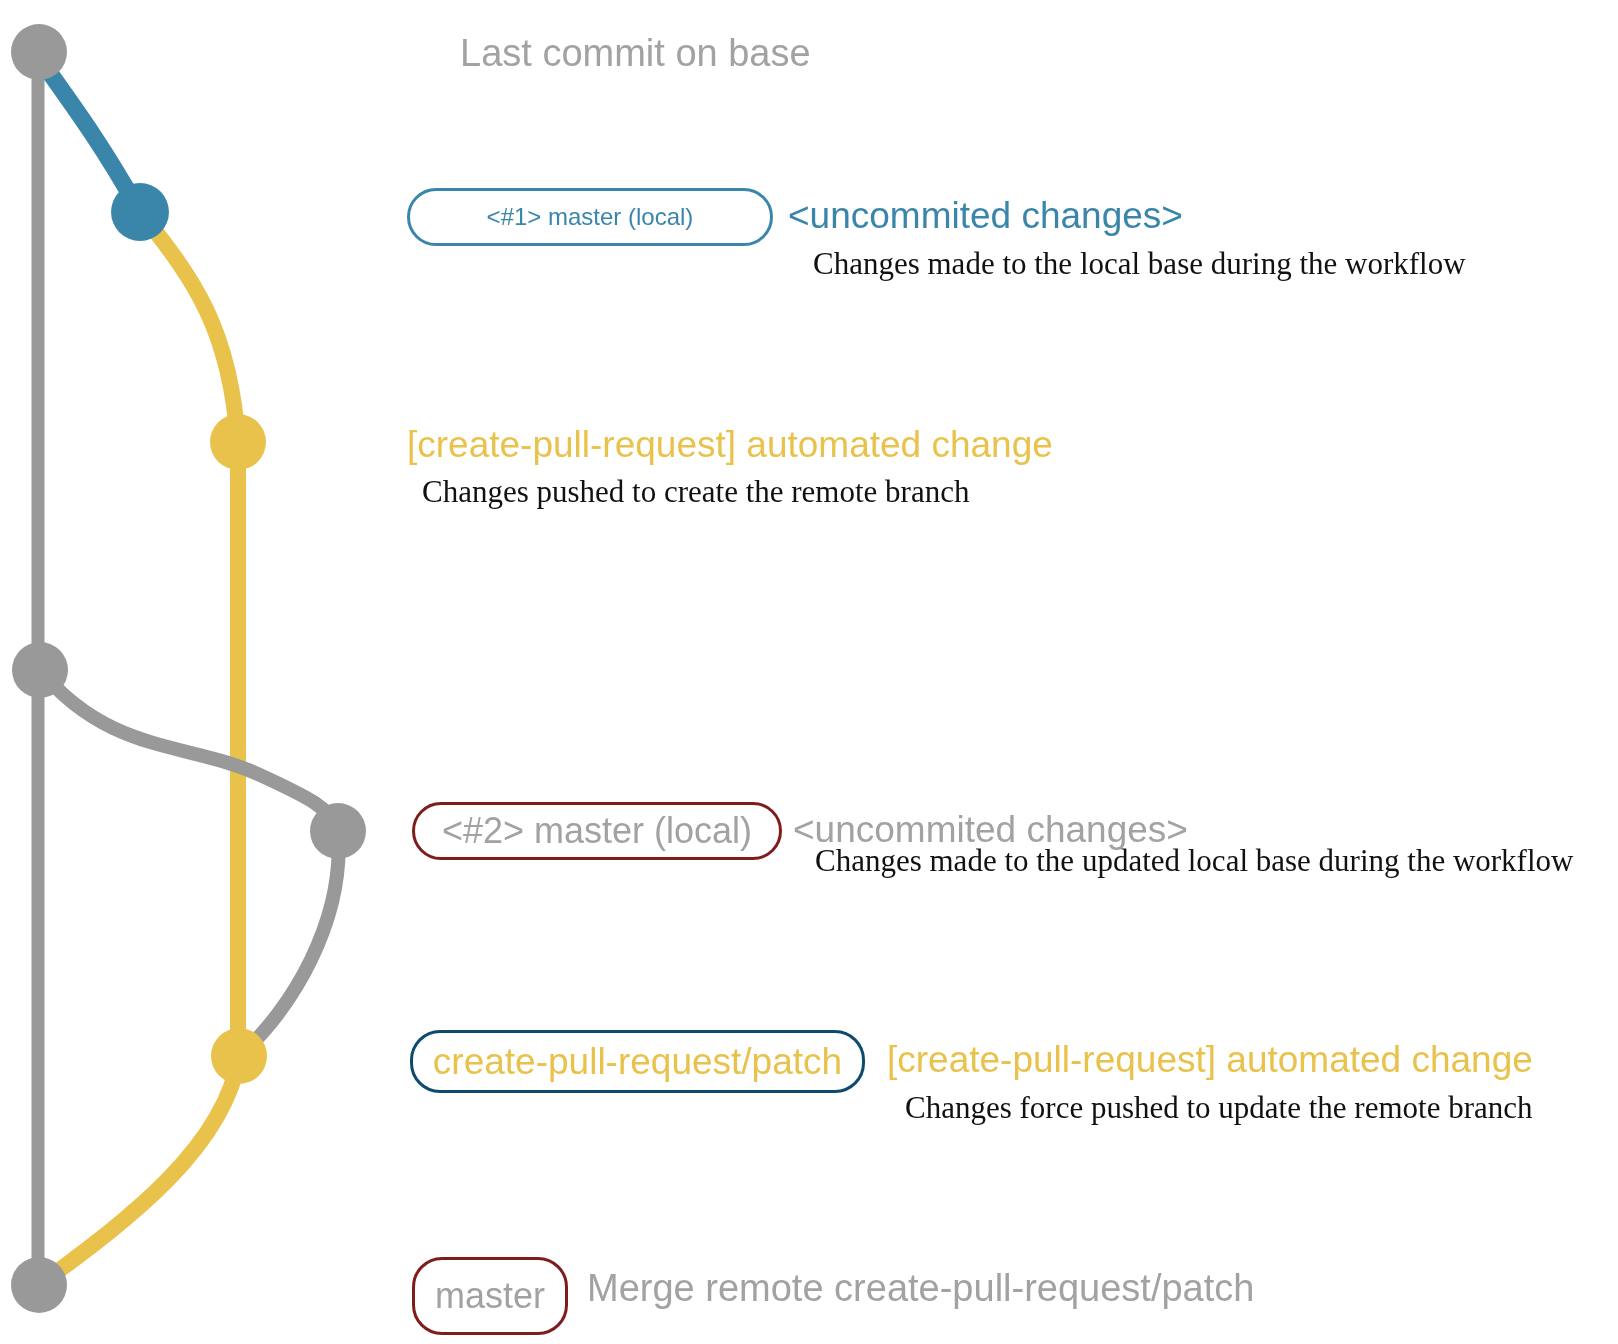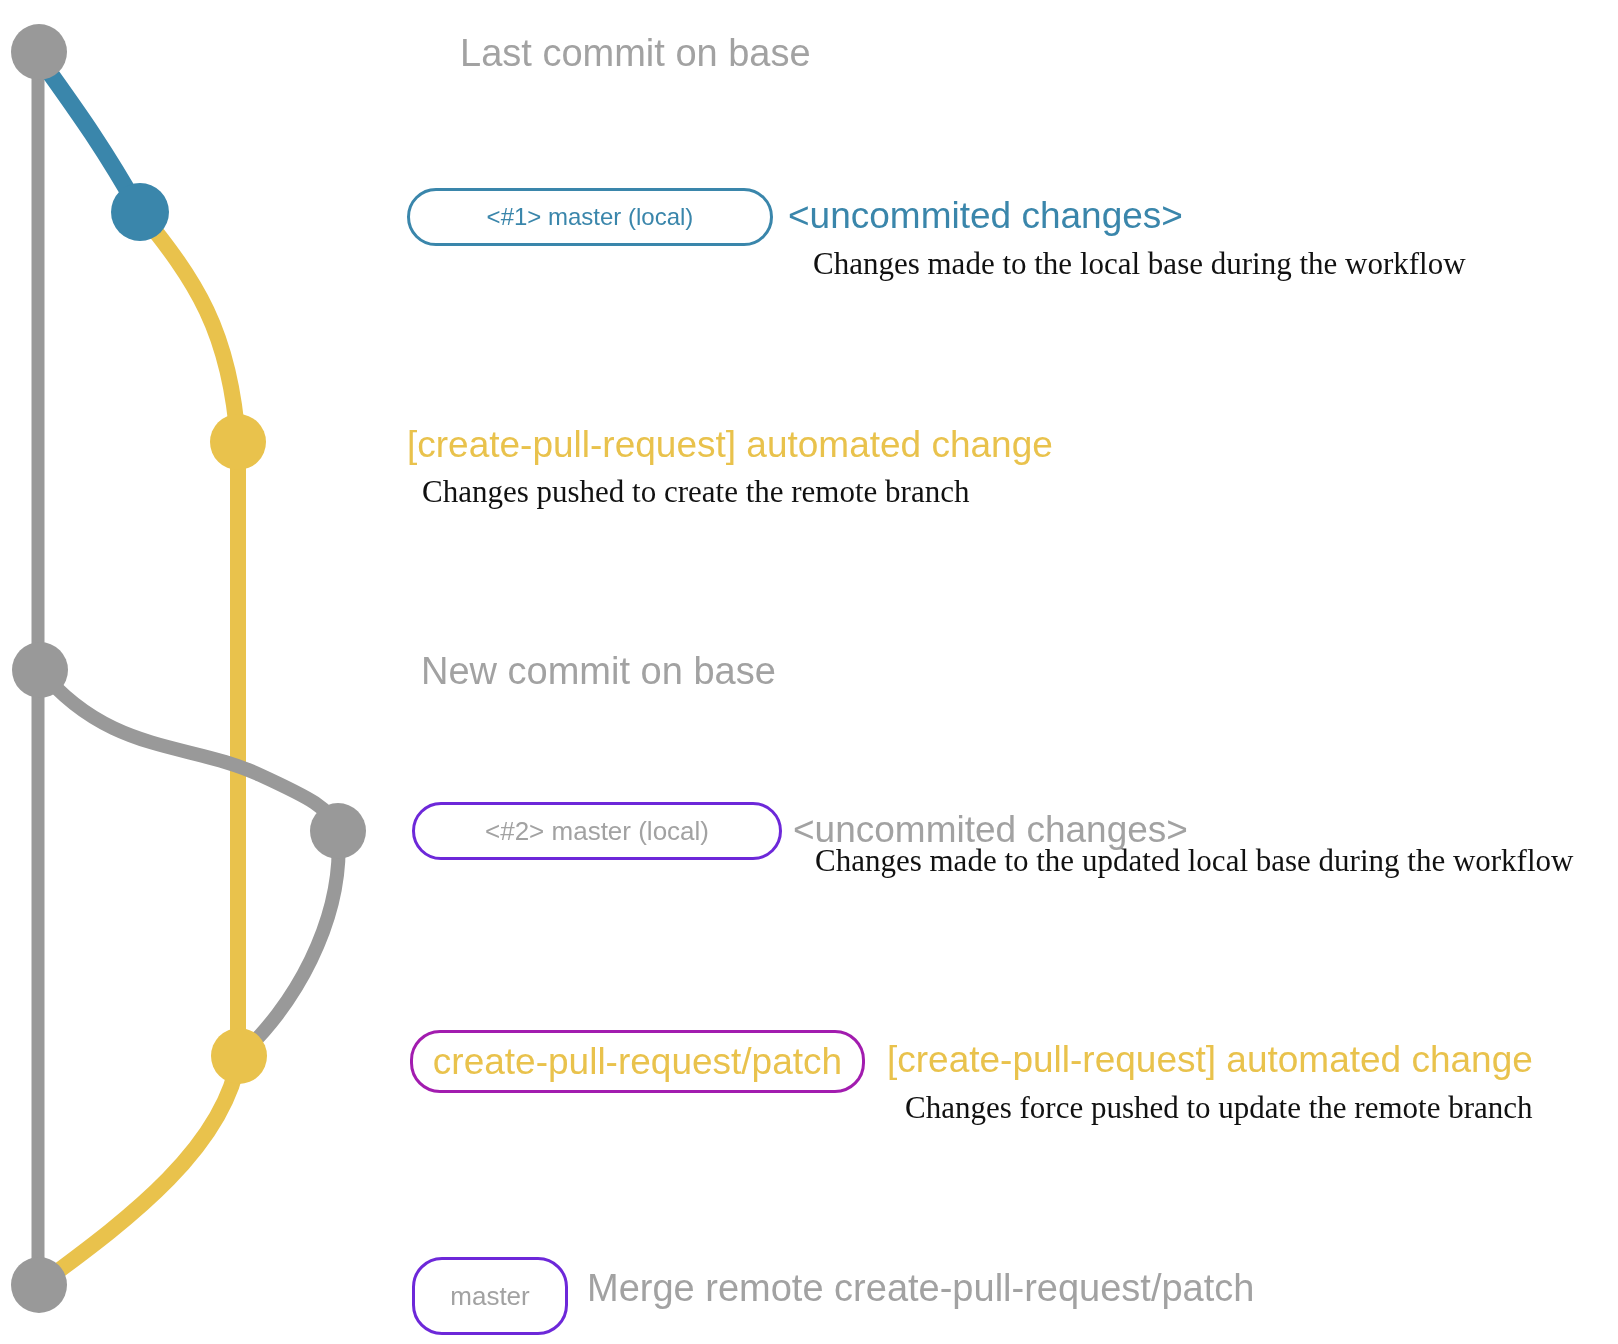--- a/index.html
+++ b/index.html
@@ -33,22 +33,22 @@
     position:absolute;
     box-sizing:border-box;
     display:flex;
     align-items:center;
     justify-content:center;
     border-radius:30px;
     background:#ffffff;
     white-space:nowrap;
   }
   .badge-blue{border:3px solid #3a86ab;color:#3a86ab;font-size:24px;}
-  .badge-gray{border:3px solid #6d28d9;color:#a2a2a2;font-size:26px;}
-  .badge-yellow{border:3px solid #a21caf;color:#e9c24c;font-size:37px;}
+  .badge-gray{border:3px solid #7f1d1d;color:#a2a2a2;font-size:36px;}
+  .badge-yellow{border:3px solid #0c4a6e;color:#e9c24c;font-size:37px;}
 </style>
 </head>
 <body>
 
 <div id="canvas">
 
   <svg id="graph-svg" width="1618" height="1344" viewBox="0 0 1618 1344">
 
     <path d="M 38 52 L 38 1285" fill="none" stroke-width="13" stroke-linecap="round" stroke="#999999"></path>
 
@@ -77,21 +77,20 @@
 
   <div class="badge badge-blue" style="left:407px;top:188px;width:366px;height:58px;">
     <span>&lt;#1&gt; master (local)</span>
   </div>
   <div class="label title-blue" style="left:788px;top:216px;">&lt;uncommited changes&gt;</div>
   <div class="label annotation" style="left:813px;top:264px;">Changes made to the local base during the workflow</div>
 
   <div class="label title-yellow" style="left:407px;top:445px;">[create-pull-request] automated change</div>
   <div class="label annotation" style="left:422px;top:492px;">Changes pushed to create the remote branch</div>
 
-  <div class="label heading" style="left:421px;top:671px;">New commit on base</div>
 
   <div class="badge badge-gray" style="left:412px;top:802px;width:370px;height:58px;">
     <span>&lt;#2&gt; master (local)</span>
   </div>
   <div class="label title-gray" style="left:793px;top:830px;">&lt;uncommited changes&gt;</div>
   <div class="label annotation" style="left:815px;top:861px;">Changes made to the updated local base during the workflow</div>
 
   <div class="badge badge-yellow" style="left:410px;top:1030px;width:455px;height:63px;">
     <span>create-pull-request/patch</span>
   </div>

